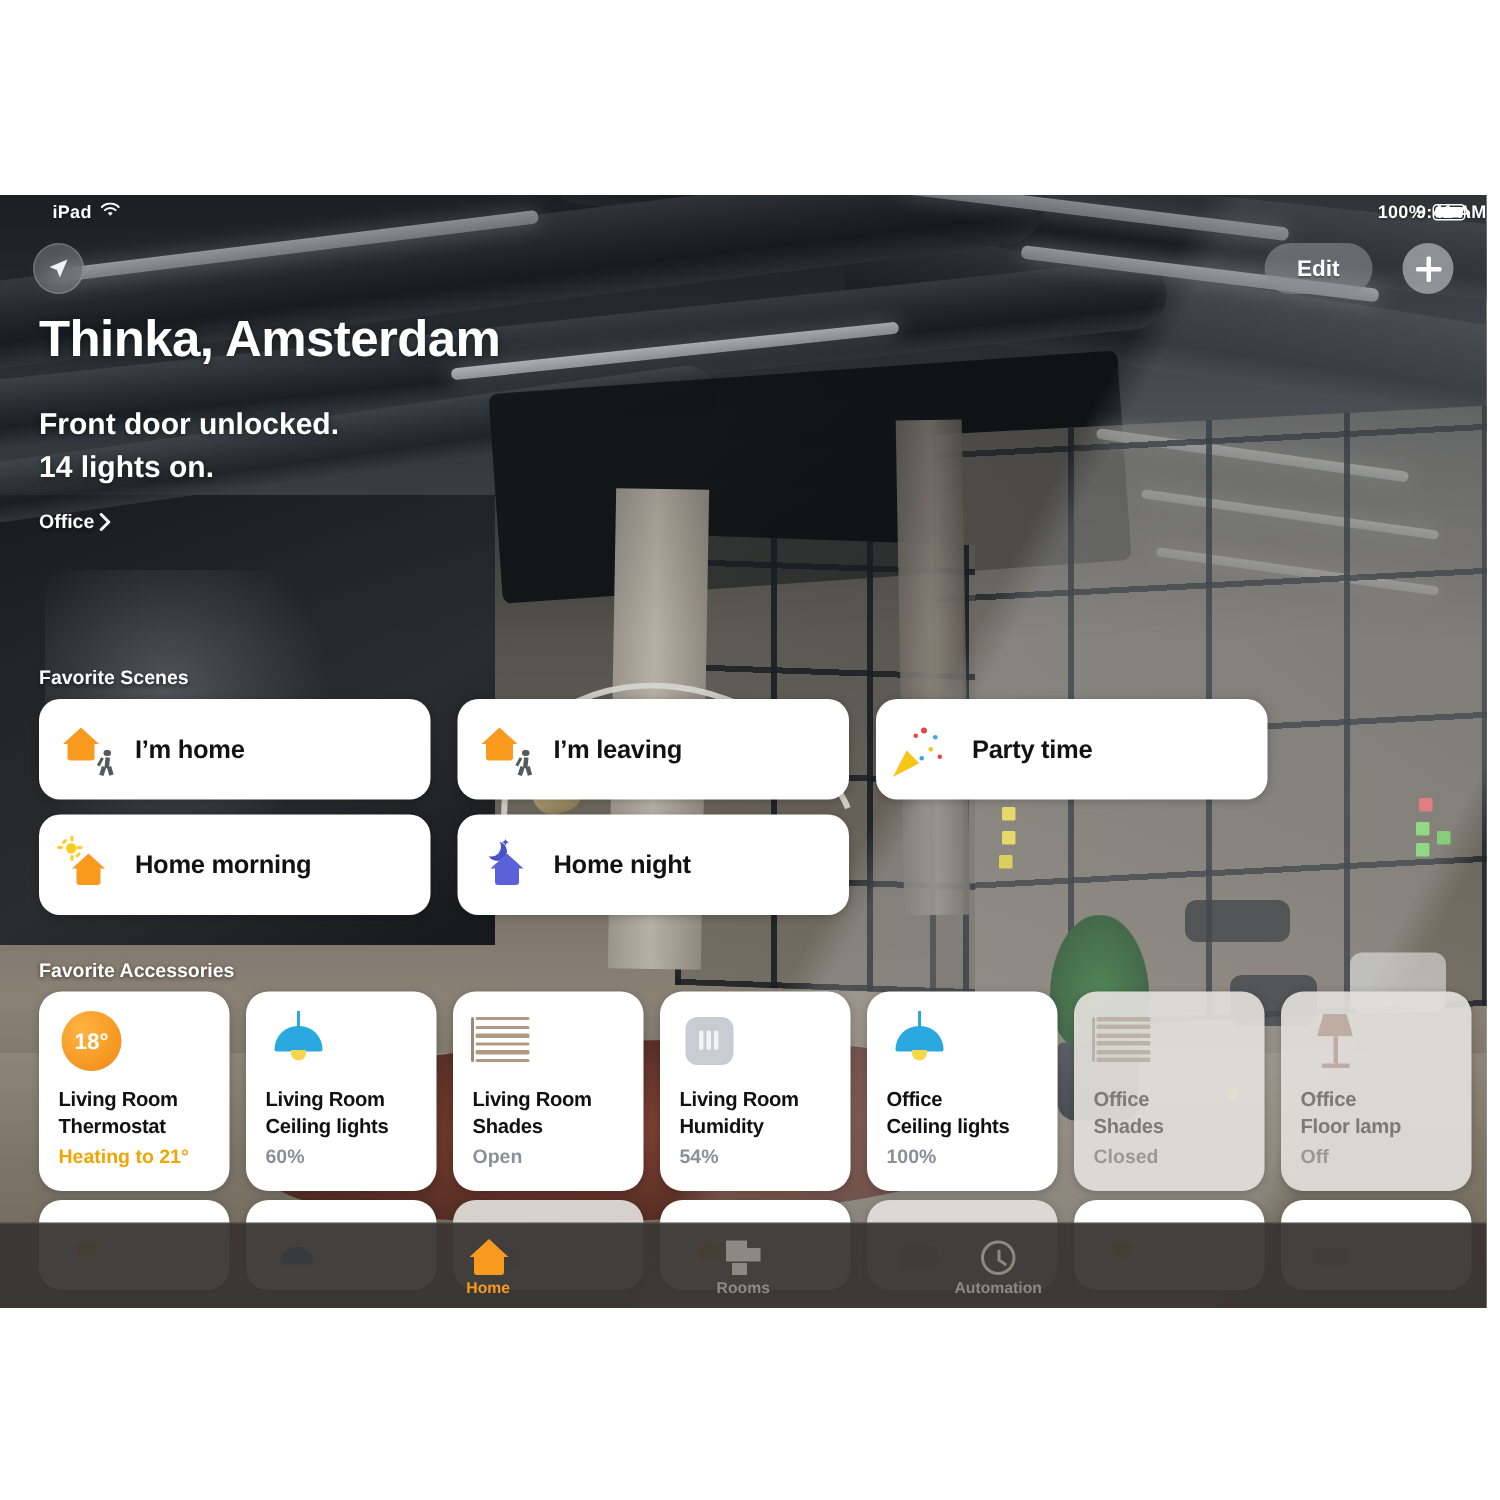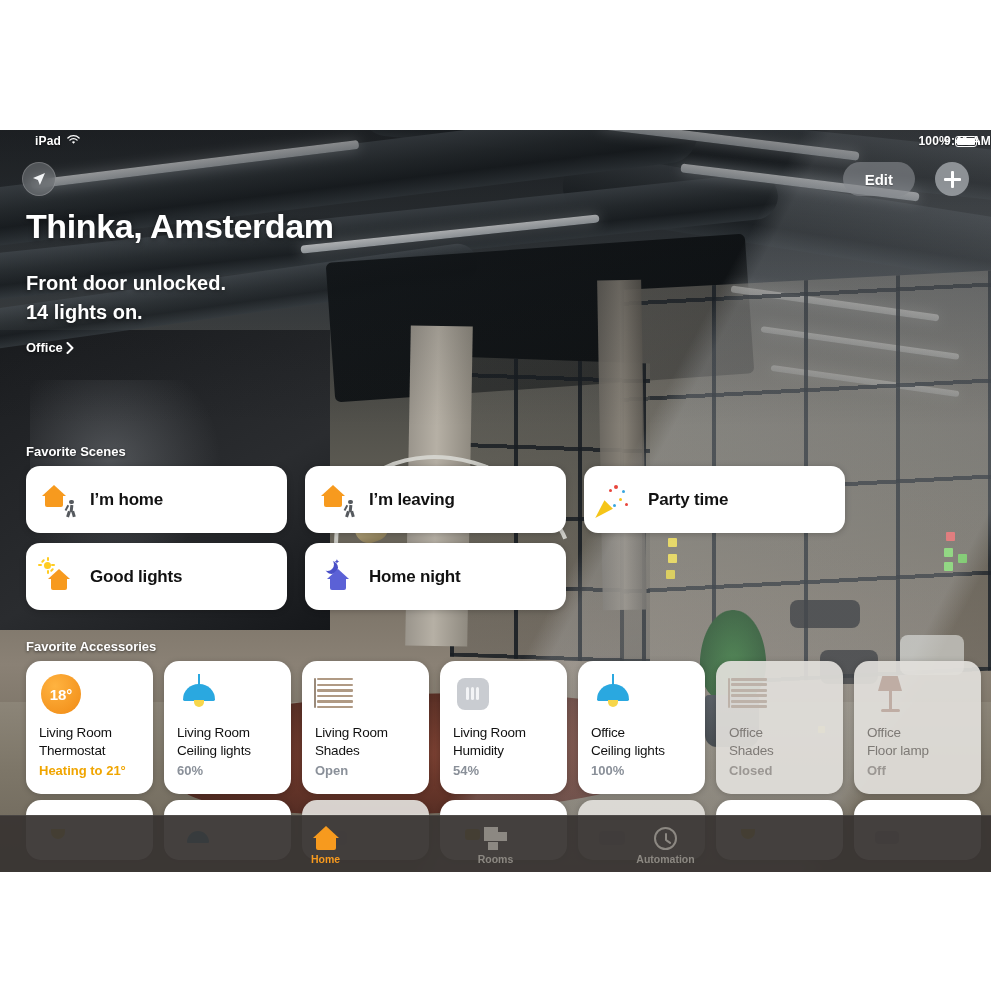--- a/index.html
+++ b/index.html
@@ -251,21 +251,21 @@
   #acc-row-2 { top:670px; }
 
   .acc-card {
     width:127px; height:133px; background:#fff; border-radius:15px;
     padding:13px 12px 0 13px; box-shadow: 0 1px 6px rgba(0,0,0,.2);
     display:flex; flex-direction:column;
   }
   .acc-card.off { background: rgba(226,223,219,.92); }
   .acc-ico { height:40px; margin-bottom:10px; position:relative; }
   .acc-name {
-    font-size:13.5px; font-weight:normal; color:#111; line-height:1.32; letter-spacing:-.2px;
+    font-size:13.5px; font-weight:bold; color:#111; line-height:1.32; letter-spacing:-.2px;
   }
   .acc-card.off .acc-name { color:#7e7a76; }
   .acc-state { font-size:13px; font-weight:bold; margin-top:3px; color:#8a9099; }
   .acc-card.off .acc-state { color:#9b9793; }
   .acc-state.heat { color:#f0a500; }
   .acc-state.open { color:#8a9099; }
   .acc-row-2 .acc-card { height:60px; }
 
   
   .tabbar {
@@ -534,21 +534,21 @@
           <div class="ray" style="top:5.5px;left:-1px;transform:rotate(90deg);"></div>
           <div class="ray" style="top:5.5px;left:12px;transform:rotate(90deg);"></div>
           <div class="ray" style="top:1px;left:1.5px;transform:rotate(45deg);"></div>
           <div class="ray" style="top:10px;left:11px;transform:rotate(45deg);"></div>
         </div>
         <div class="house" style="--hc:#f79a1e;position:absolute;left:6px;top:7px;width:22px;height:21px;">
           <div class="roof" style="border-left-width:11px;border-right-width:11px;border-bottom-width:10px;"></div>
           <div class="body" style="left:3px;top:9px;width:16px;height:12px;"></div>
         </div>
       </div>
-      <div class="label">Good lights</div>
+      <div class="label">Home morning</div>
     </div>
 
     <div class="scene-card">
       <div class="scene-ico">
         <div class="moon"></div>
         <div class="star" style="left:13px;top:-4px;">✦</div>
         <div class="house" style="--hc:#5b61d6;position:absolute;left:6px;top:7px;width:22px;height:21px;">
           <div class="roof" style="border-left-width:11px;border-right-width:11px;border-bottom-width:10px;"></div>
           <div class="body" style="left:3px;top:9px;width:16px;height:12px;"></div>
         </div>

